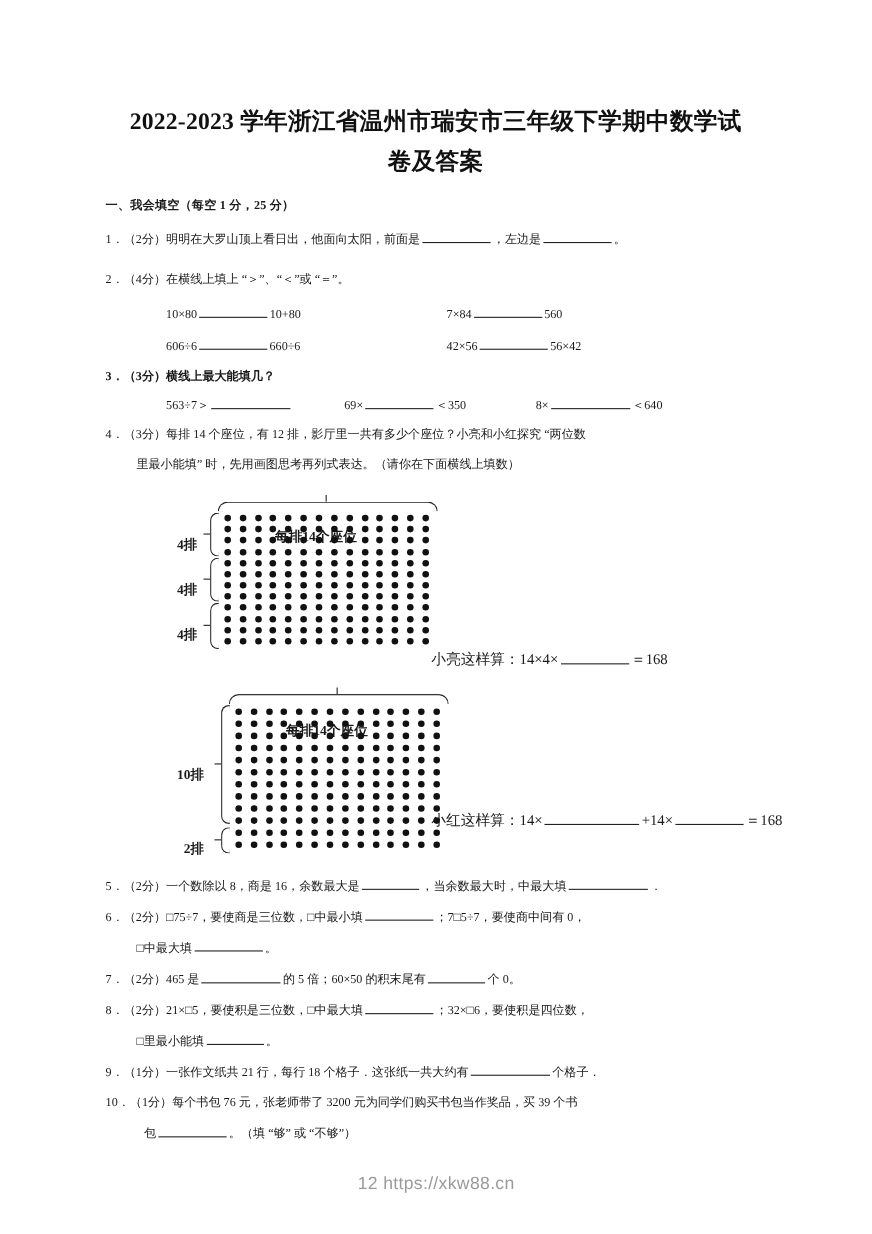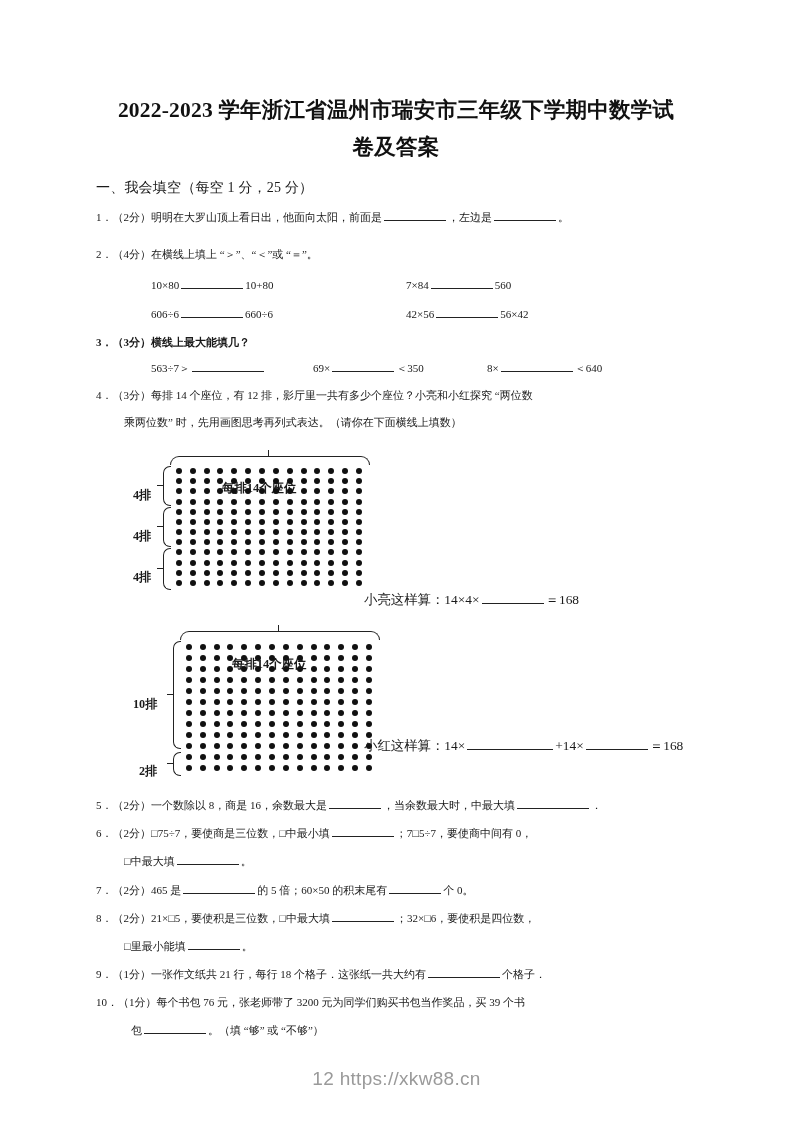--- a/index.html
+++ b/index.html
@@ -13,39 +13,40 @@
     position: relative;
     font-family: "Liberation Serif", "DejaVu Serif", serif;
     color: #1a1a1a;
     overflow: hidden;
   }
   .page {
     position: absolute;
     left: 0; top: 0;
     width: 701px;
     height: 1122px;
+    padding-left: 28px;
   }
   .title {
     position: absolute;
     left: 96px;
     top: 92px;
     width: 600px;
     text-align: center;
     font-size: 21.5px;
     font-weight: bold;
     line-height: 37px;
     letter-spacing: 0.2px;
     color: #111;
   }
   .section-head {
     position: absolute;
     left: 96px;
     top: 179px;
-    font-size: 14px;
-    font-weight: normal;
+    font-size: 11px;
+    font-weight: bold;
     letter-spacing: 0.2px;
   }
   .q {
     position: absolute;
     font-size: 11px;
     line-height: 25px;
     white-space: nowrap;
     color: #181818;
   }
   .blank {
@@ -118,21 +119,21 @@
     position: absolute;
     font-size: 13.4px;
     white-space: nowrap;
   }
   .footer {
     position: absolute;
     left: 0;
     top: 1068px;
     width: 793px;
     text-align: center;
-    font-size: 19px;
+    font-size: 16px;
     color: #9a9a9a;
     font-family: "Liberation Sans", sans-serif;
     letter-spacing: 0.3px;
   }
 </style>
 </head>
 <body>
 
 <div class="page">
 
@@ -174,21 +175,21 @@
     <span>69×</span><span class="blank b-md"></span><span>＜350</span>
   </div>
   <div class="q" style="left:487px; top:356px;">
     <span>8×</span><span class="blank b-lg"></span><span>＜640</span>
   </div>
 
   <div class="q" style="left:96px; top:383px;">
     <span>4．</span><span>（3分）</span><span>每排 14 个座位，有 12 排，影厅里一共有多少个座位？小亮和小红探究 “两位数</span>
   </div>
   <div class="q" style="left:124px; top:410px;">
-    <span>乘两位数” 时，先用画图思考再列式表达。（请你在下面横线上填数）</span>
+    <span>里最小能填” 时，先用画图思考再列式表达。（请你在下面横线上填数）</span>
   </div>
 
   <div class="figure">
     <div class="fig-cap" style="left:222px; top:437px;">每排14个座位</div>
 
     <div class="brace-h" style="left:170px; top:456px; width:198px;"></div>
     <div class="brace-h-notch" style="left:268px; top:450px;"></div>
 
     <div class="grid" id="fig1-grid" style="left:172px; top:466px; width:194px; height:122px;
          grid-template-columns: repeat(14, 1fr); grid-template-rows: repeat(12, 1fr);">

